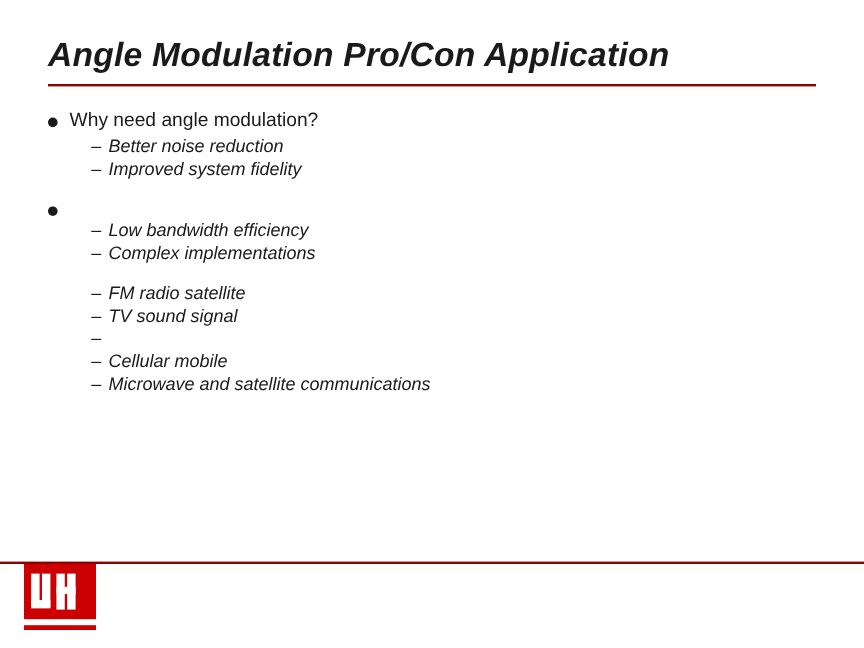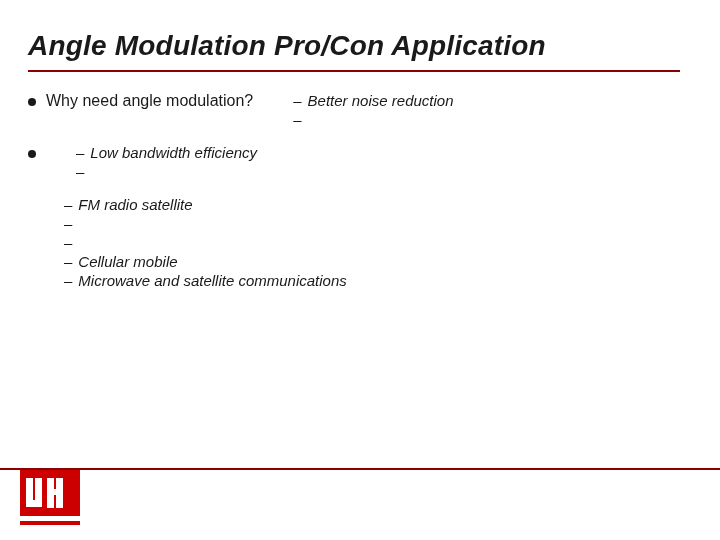--- a/index.html
+++ b/index.html
@@ -14,21 +14,21 @@
       background: #ffffff;
       font-family: Arial, Helvetica, sans-serif;
       overflow: hidden;
       position: relative;
     }
 
     .slide-container {
       width: 720px;
       height: 540px;
       background: #ffffff;
-      padding: 30px 40px 40px 28px;
+      padding: 30px 40px 40px 40px;
       display: flex;
       flex-direction: column;
     }
 
     .title {
       font-size: 28px;
       font-style: italic;
       font-weight: bold;
       color: #1a1a1a;
       margin-bottom: 8px;
@@ -43,20 +43,21 @@
 
     .content {
       flex: 1;
       display: flex;
       flex-direction: column;
       gap: 16px;
     }
 
     .bullet-section {
       display: flex;
+      flex-direction: column;
       gap: 4px;
     }
 
     .bullet-main {
       display: flex;
       align-items: flex-start;
       gap: 10px;
       font-size: 16px;
       color: #1a1a1a;
       font-weight: normal;
@@ -140,47 +141,50 @@
         <div class="bullet-dot"></div>
         <span class="bullet-main-text">Why need angle modulation?</span>
       </div>
       <div class="sub-items">
         <div class="sub-item">
           <span class="sub-dash">–</span>
           <span class="sub-text">Better noise reduction</span>
         </div>
         <div class="sub-item">
           <span class="sub-dash">–</span>
+          <span class="sub-text">Improved system fidelity</span>
         </div>
       </div>
     </div>
 
     <div class="bullet-section">
       <div class="bullet-main">
         <div class="bullet-dot"></div>
       </div>
       <div class="sub-items">
         <div class="sub-item">
           <span class="sub-dash">–</span>
           <span class="sub-text">Low bandwidth efficiency</span>
         </div>
         <div class="sub-item">
           <span class="sub-dash">–</span>
+          <span class="sub-text">Complex implementations</span>
         </div>
       </div>
     </div>
 
     <div class="bullet-section">
       <div class="sub-items">
         <div class="sub-item">
           <span class="sub-dash">–</span>
           <span class="sub-text">FM radio satellite</span>
         </div>
         <div class="sub-item">
           <span class="sub-dash">–</span>
+          <span class="sub-text">TV sound signal</span>
         </div>
         <div class="sub-item">
           <span class="sub-dash">–</span>
         </div>
         <div class="sub-item">
           <span class="sub-dash">–</span>
           <span class="sub-text">Cellular mobile</span>
         </div>
         <div class="sub-item">
           <span class="sub-dash">–</span>

